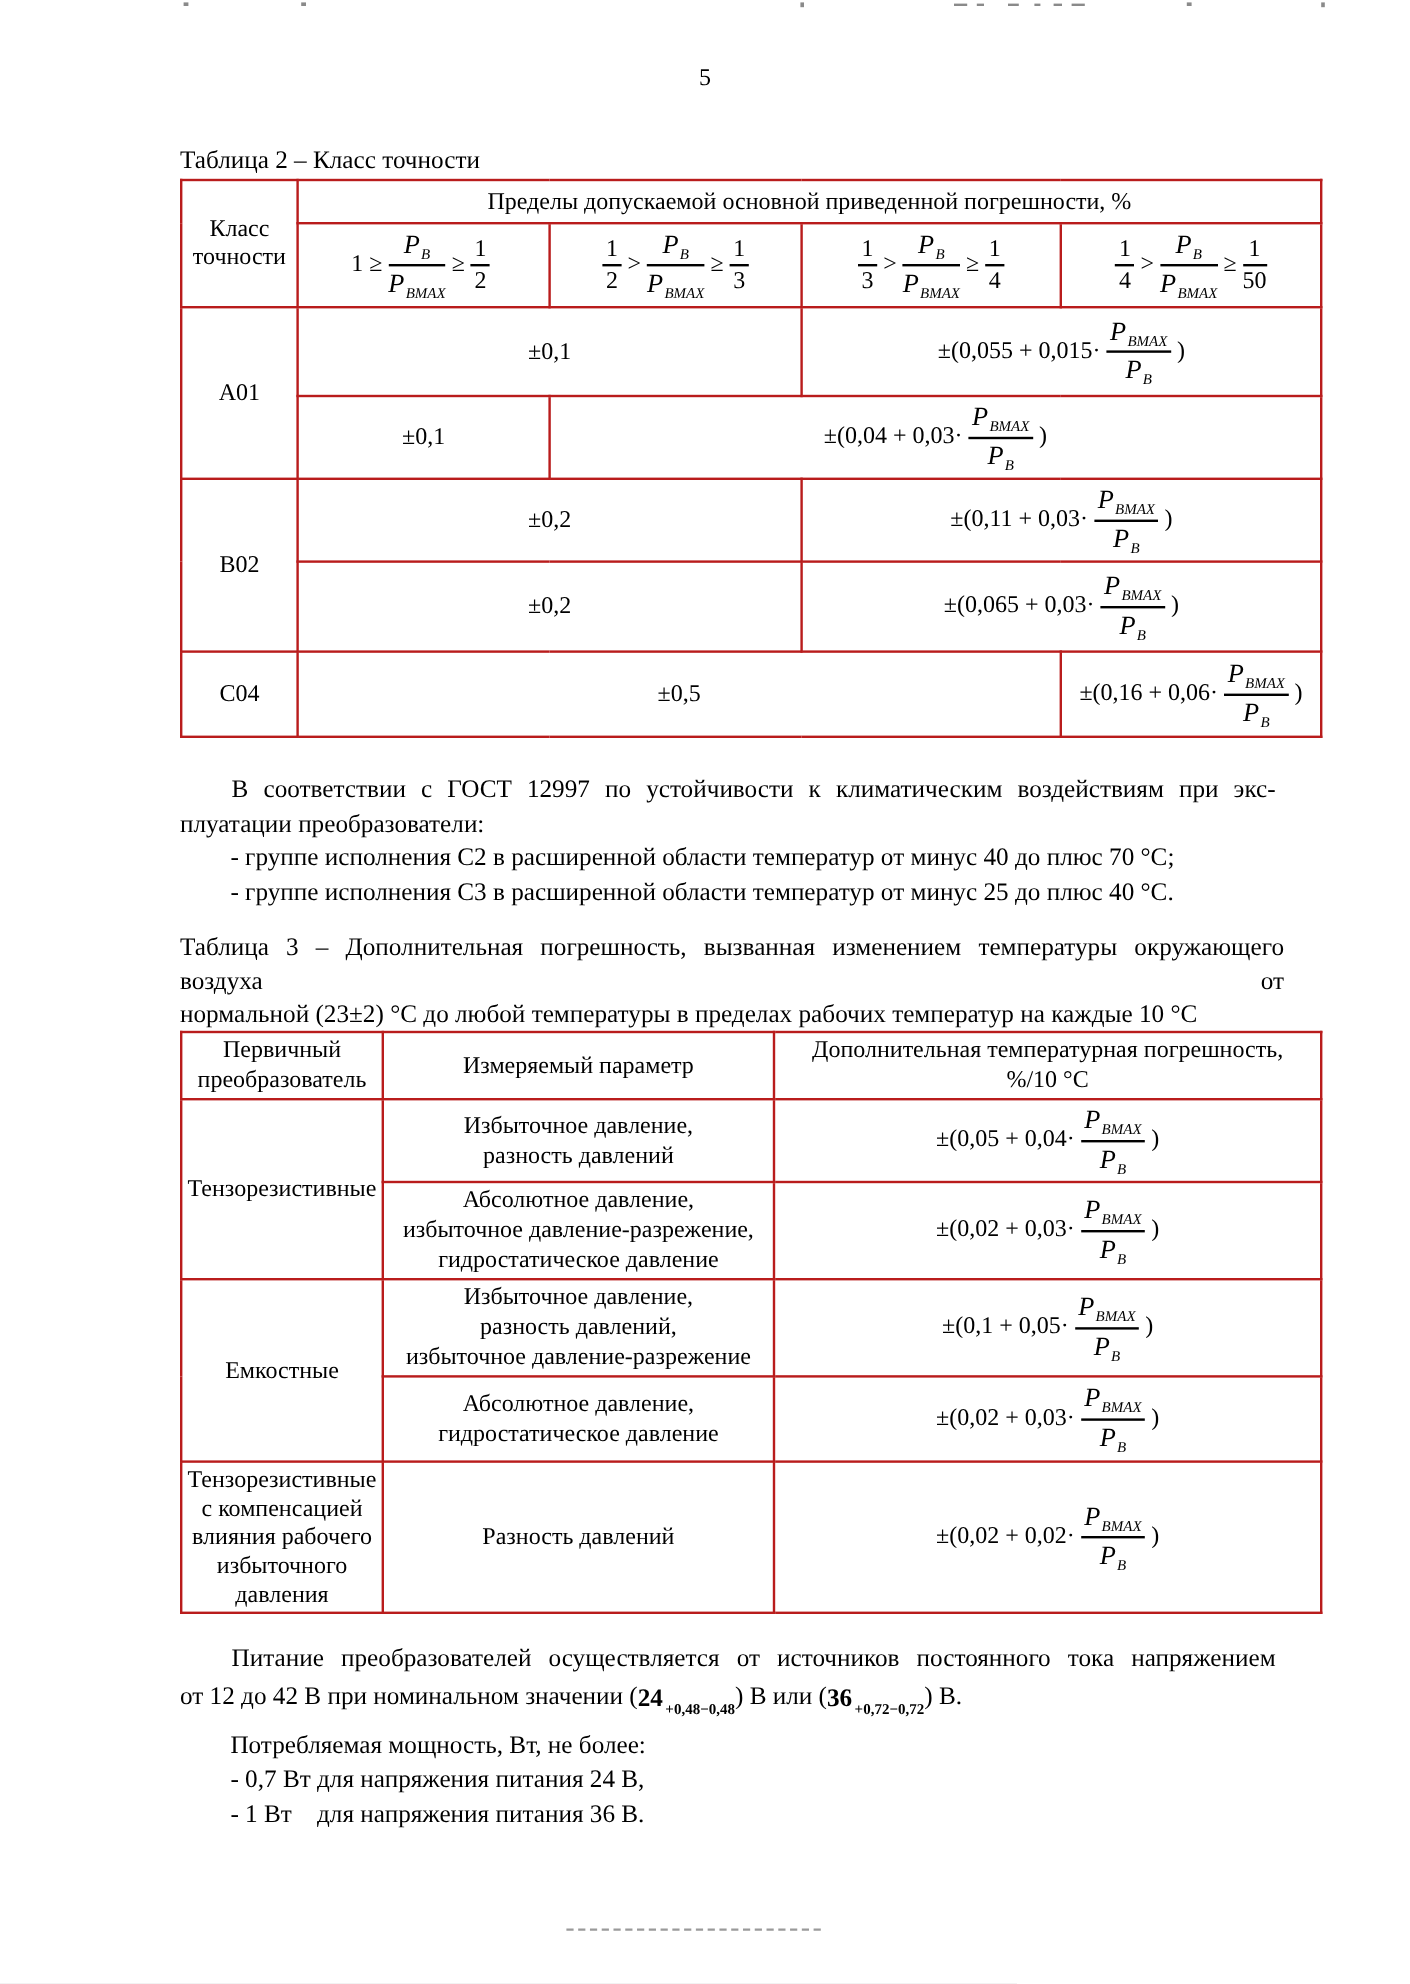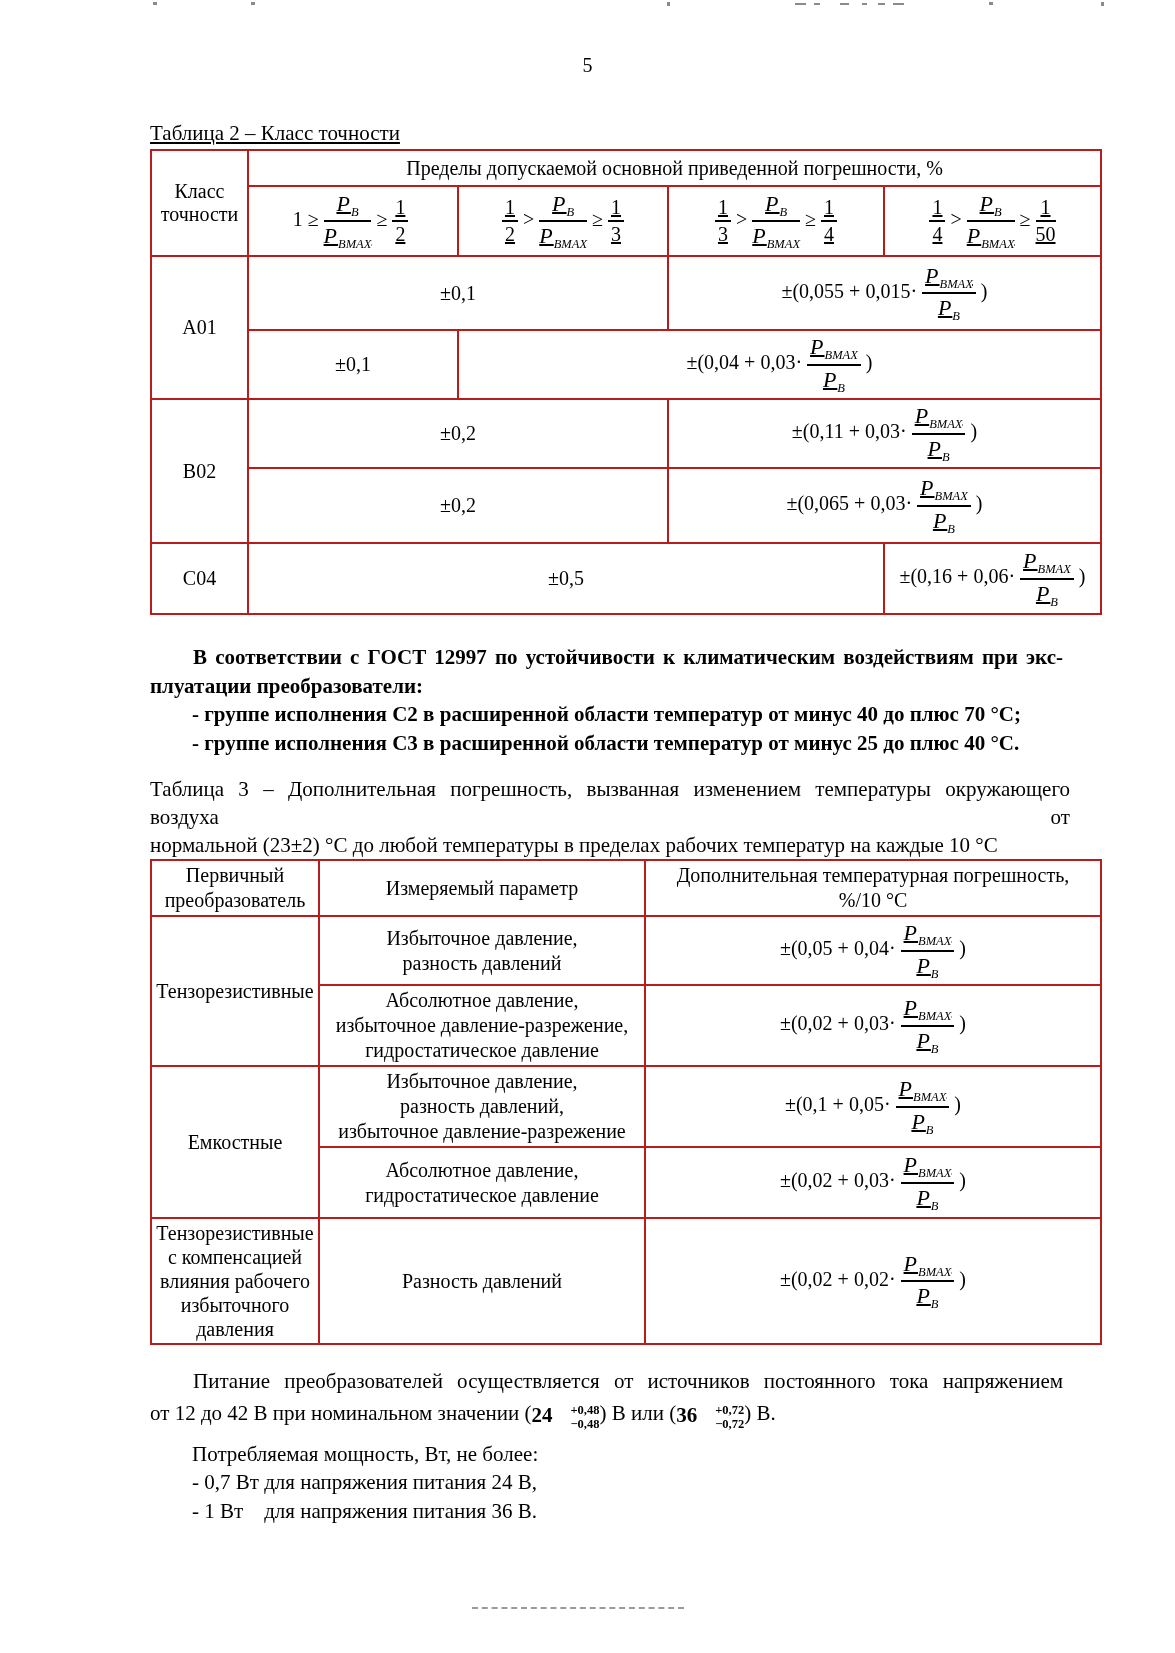--- a/index.html
+++ b/index.html
@@ -1,21 +1,21 @@
 <!DOCTYPE html>
 <html><head>
 <meta charset="utf-8">
 <style>
   html,body{margin:0;padding:0;background:#e8e8e8;}
   .page{position:relative;width:1175px;height:1653px;background:#ffffff;margin:0 auto;
         font-family:"Liberation Serif","DejaVu Serif",serif;color:#000;overflow:hidden;}
   .main{margin-left:150px;width:950px;}
   .page-number{width:1175px;margin-left:-150px;text-align:center;padding-top:54px;font-size:20px;}
   .caption{font-size:21px;}
-  .t2cap{margin:44px 0 3px 0;text-decoration:underline;}
+  .t2cap{margin:44px 0 3px 0;}
   .t3cap{margin-top:18px;width:920px;line-height:28px;}
   .jl{text-align:justify;text-align-last:justify;}
   table{border-collapse:collapse;table-layout:fixed;width:950px;}
   td{border:2px solid #b91c1c;text-align:center;vertical-align:middle;font-size:20px;padding:2px 4px;overflow:hidden;}
   .pre{white-space:pre-line;border-radius:13px;}
   .prew{white-space:pre-wrap;}
   .t2 .rh1 td{height:30px;}
   .t2 .rh2 td{height:64px;}
   .t2 .r70 td{height:68px;}
   .t2 .r65 td{height:63px;}
@@ -23,31 +23,31 @@
   .t2 .r67 td{height:65px;}
   .t3 .th td{height:50px;line-height:26px;}
   .t3 .tr1 td{height:63px;}
   .t3 .tr2 td{height:73px;}
   .t3 .tr3 td{height:74px;}
   .t3 .tr4 td{height:65px;}
   .t3 .tr5 td{height:120px;}
   .t3 td.pre{line-height:25px;}
   .t3 .tr5 td:first-child{line-height:24px;padding:0 1px;}
   
-  .frac{display:inline-block;vertical-align:middle;text-align:center;margin:0 5px;text-decoration:underline;}
+  .frac{display:inline-block;vertical-align:middle;text-align:center;margin:0 5px;}
   .frac .num{display:block;border-bottom:2px solid #000;padding:0 3px 2px;line-height:1.05;}
   .frac .den{display:block;padding-top:2px;line-height:1.05;}
   .pfrac .pv i{font-style:italic;font-size:22px;letter-spacing:1px;}
   .pv sub{font-style:italic;font-size:12.5px;line-height:1;vertical-align:-5px;letter-spacing:0;}
   .supsub{display:inline-flex;align-items:flex-end;vertical-align:middle;font-weight:bold;}
   .ssbase{font-size:21px;}
-  .ssstack{display:inline-flex;flex-direction:column;font-size:12.5px;line-height:1.15;margin-left:18px;}
+  .ssstack{display:inline-flex;flex-direction:row;font-size:12.5px;line-height:1.15;margin-left:2px;}
   
   .bodytext{font-size:21px;line-height:28.5px;width:913px;}
-  .p1{margin-top:28px;font-weight:bold;}
+  .p1{margin-top:28px;}
   .indent{text-indent:43px;}
   .item{padding-left:42px;}
   .p2{margin-top:22px;}
   .p2 .l2{line-height:34px;}
   .power{margin-top:8px;}
   
   .speck{position:absolute;background:#8a8a8a;}
   .dashline{position:absolute;top:1607px;left:472px;width:212px;border-top:2px dashed #9a9a9a;}
 </style>
 </head>

